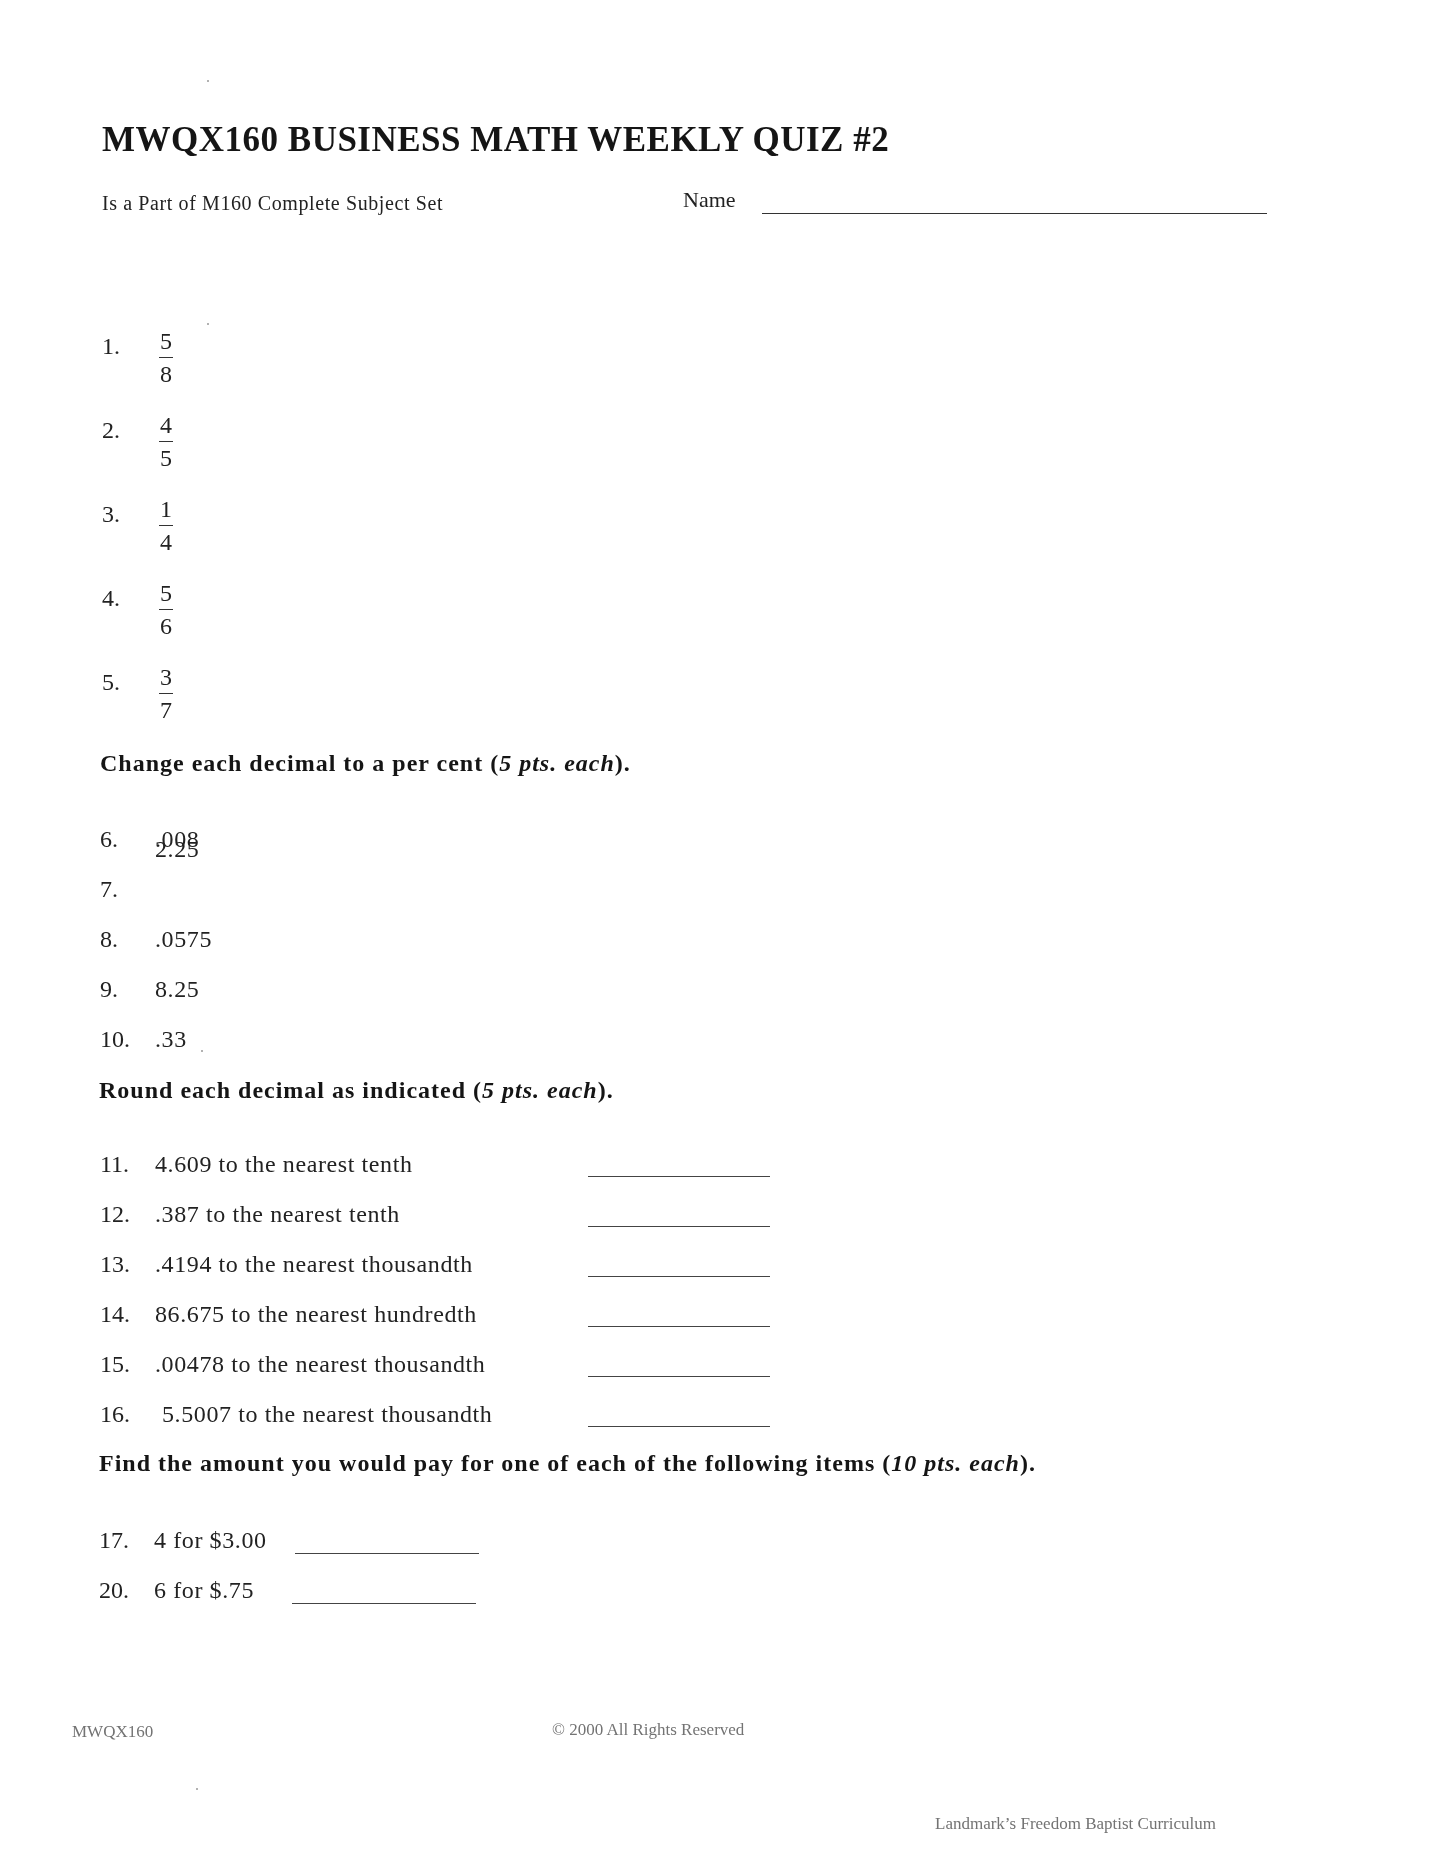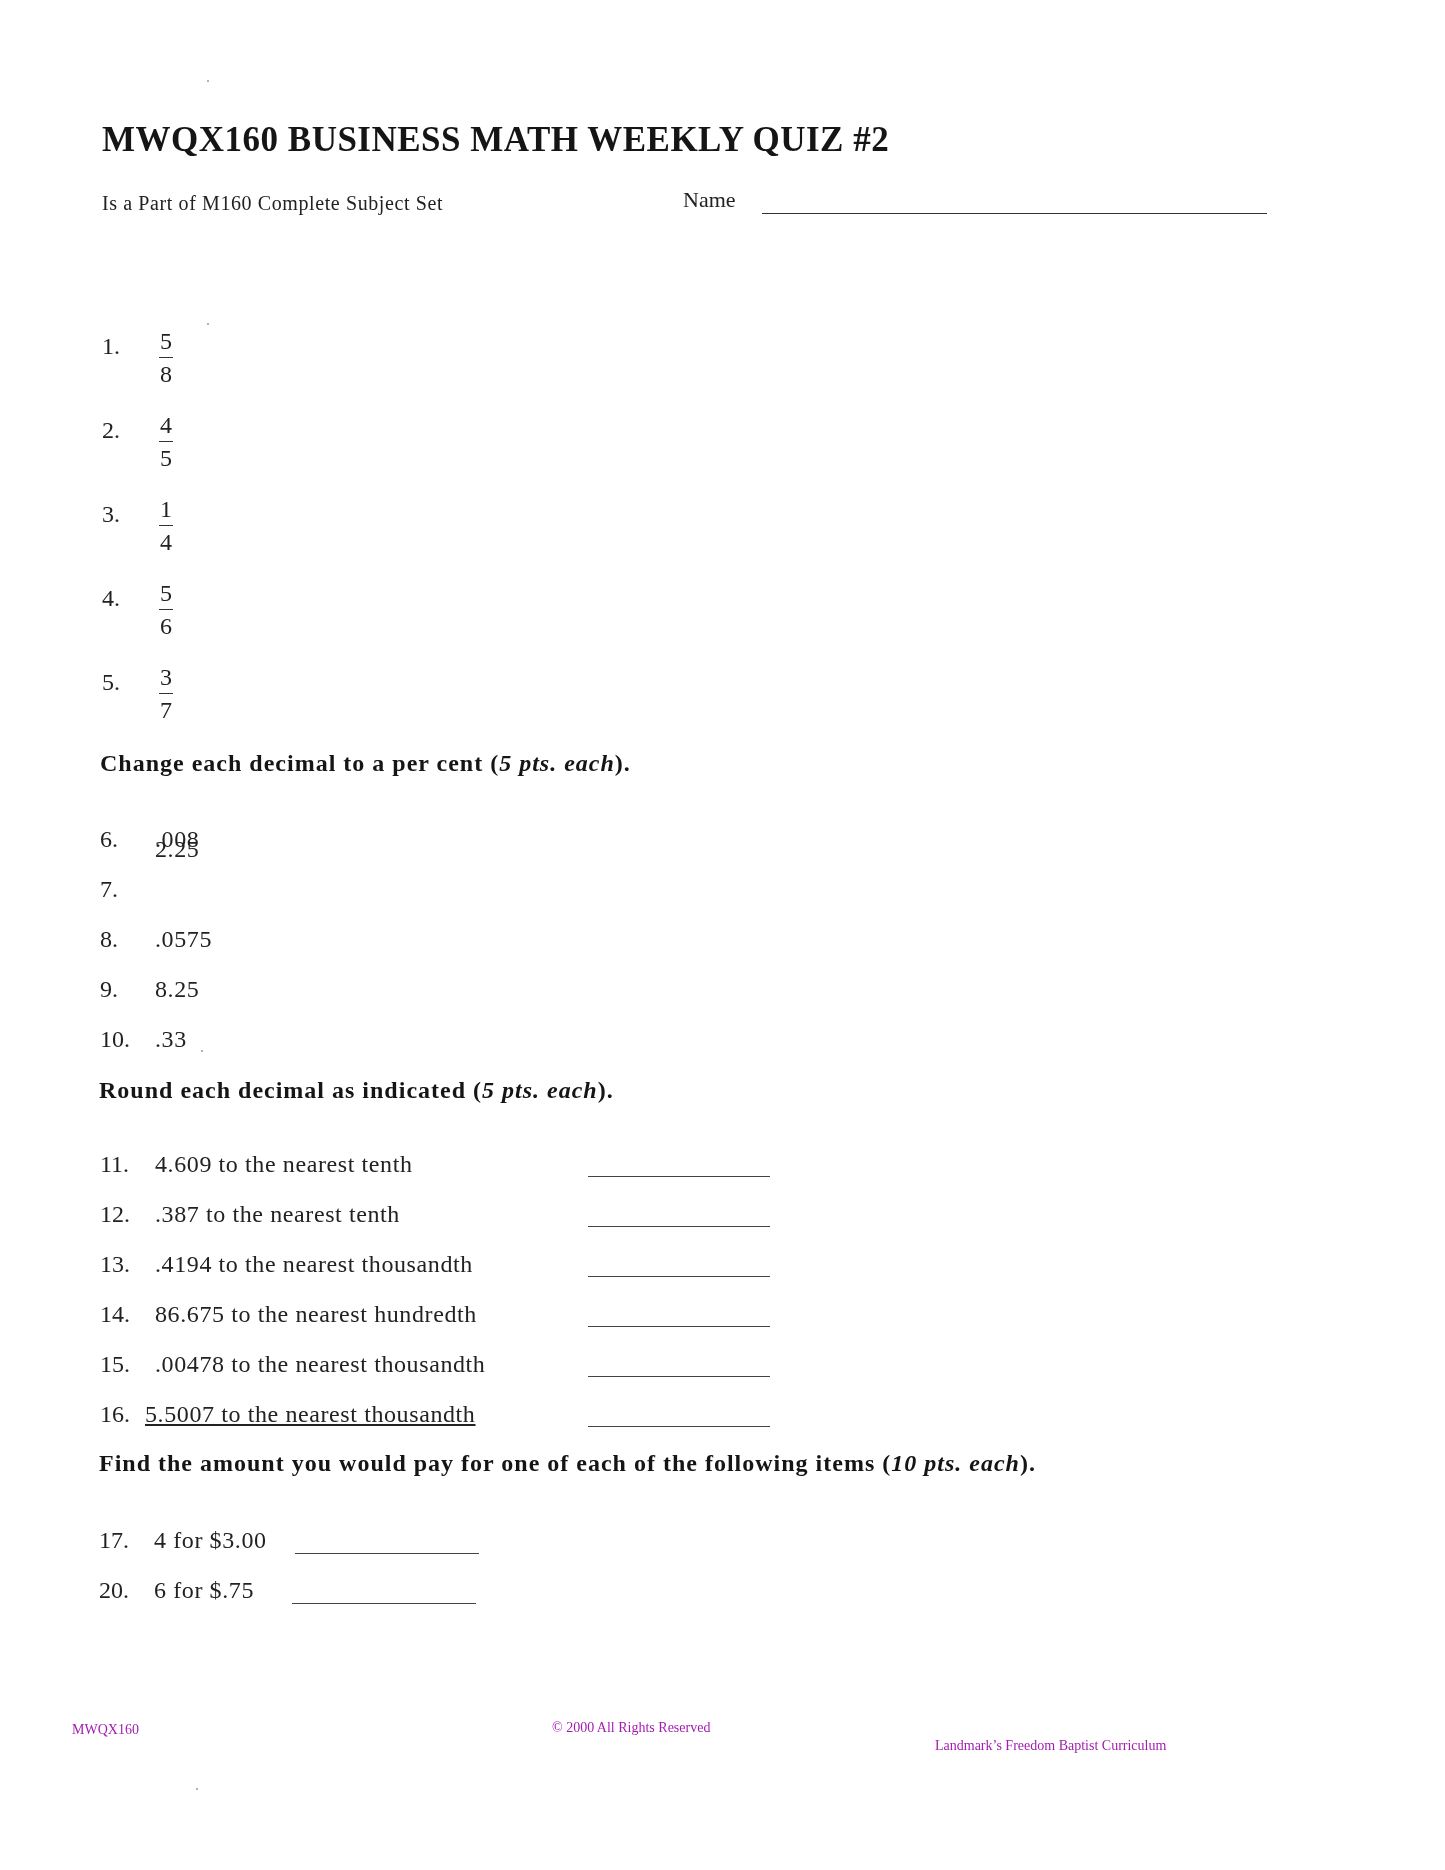--- a/index.html
+++ b/index.html
@@ -86,22 +86,22 @@
       border-top: 1.5px solid #333;
     }
 
     .answer-line {
       position: absolute;
       height: 0;
       border-bottom: 1.5px solid #444;
     }
 
     .footer {
-      font-size: 14px;
-      color: #a21caf;
+      font-size: 17px;
+      color: #737373;
     }
     .speck {
       position: absolute;
       width: 2px; height: 2px;
       background: #999;
       border-radius: 1px;
     }
   </style>
 </head>
 <body>
@@ -182,34 +182,34 @@
 
   <div class="abs qnum" style="left:100px; top:1301px;">14.</div>
   <div class="abs qtext" style="left:155px; top:1301px;">86.675 to the nearest hundredth</div>
   <div class="answer-line" style="left:588px; top:1326px; width:182px;"></div>
 
   <div class="abs qnum" style="left:100px; top:1351px;">15.</div>
   <div class="abs qtext" style="left:155px; top:1351px;">.00478 to the nearest thousandth</div>
   <div class="answer-line" style="left:588px; top:1376px; width:182px;"></div>
 
   <div class="abs qnum" style="left:100px; top:1401px;">16.</div>
-  <div class="abs qtext" style="left:145px; top:1401px;text-decoration:underline;">5.5007 to the nearest thousandth</div>
+  <div class="abs qtext" style="left:162px; top:1401px;">5.5007 to the nearest thousandth</div>
   <div class="answer-line" style="left:588px; top:1426px; width:182px;"></div>
 
   <div class="abs section-heading" style="left:99px; top:1450px;"><span>Find the amount you would pay for one of each of the following items (</span><span class="it">10 pts. each</span><span>).</span></div>
 
   <div class="abs qnum" style="left:99px; top:1527px;">17.</div>
   <div class="abs qtext" style="left:154px; top:1527px;">4 for $3.00</div>
   <div class="answer-line" style="left:295px; top:1553px; width:184px;"></div>
 
   <div class="abs qnum" style="left:99px; top:1577px;">20.</div>
   <div class="abs qtext" style="left:154px; top:1577px;">6 for $.75</div>
   <div class="answer-line" style="left:292px; top:1603px; width:184px;"></div>
 
   <div class="abs footer" style="left:72px; top:1722px;">MWQX160</div>
   <div class="abs footer" style="left:552px; top:1720px;">© 2000 All Rights Reserved</div>
-  <div class="abs footer" style="left:935px; top:1738px;">Landmark’s Freedom Baptist Curriculum</div>
+  <div class="abs footer" style="left:935px; top:1814px;">Landmark’s Freedom Baptist Curriculum</div>
 
   <span class="speck" style="left:207px; top:80px;"></span>
   <span class="speck" style="left:207px; top:323px;"></span>
   <span class="speck" style="left:201px; top:1050px;"></span>
   <span class="speck" style="left:196px; top:1788px;"></span>
 </div>
 
 </body></html>

